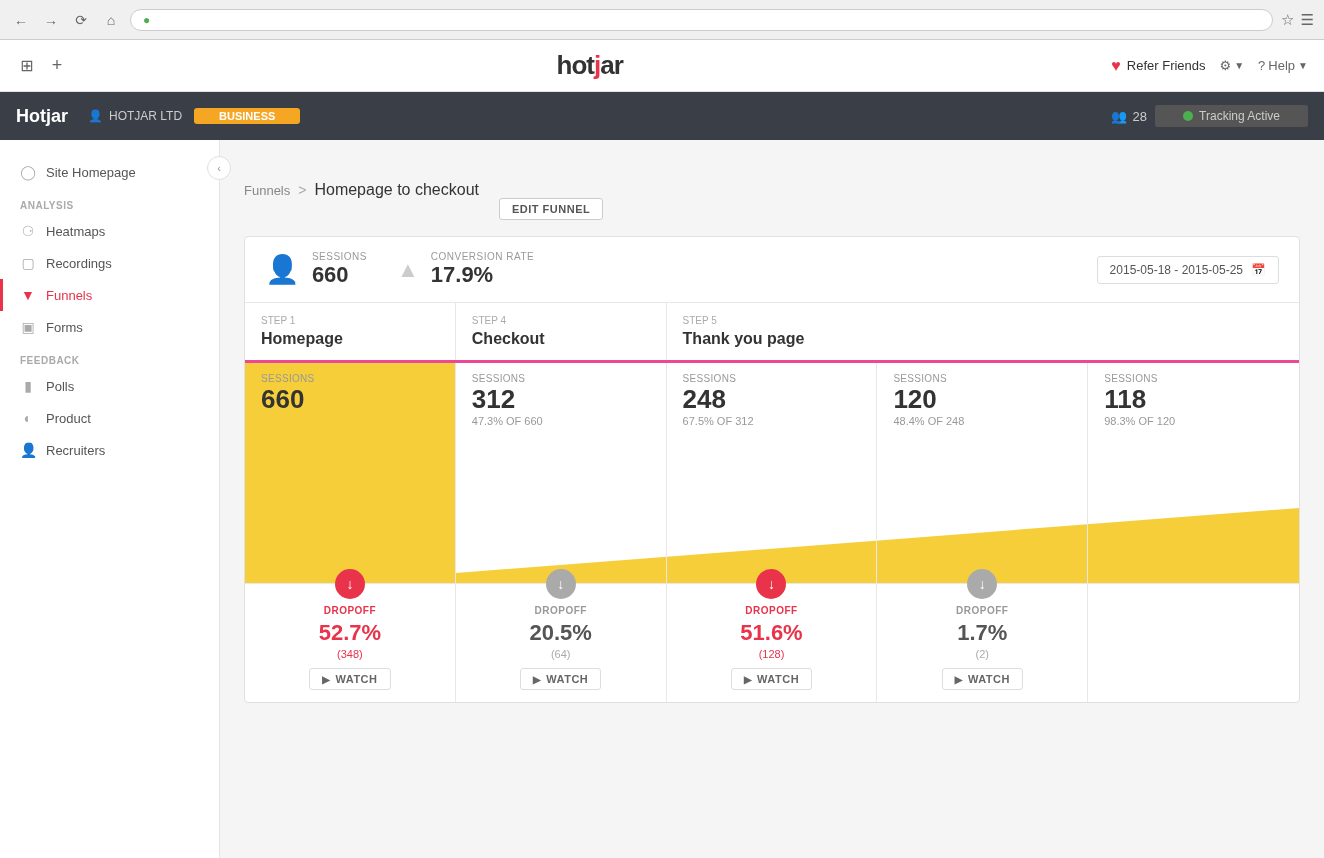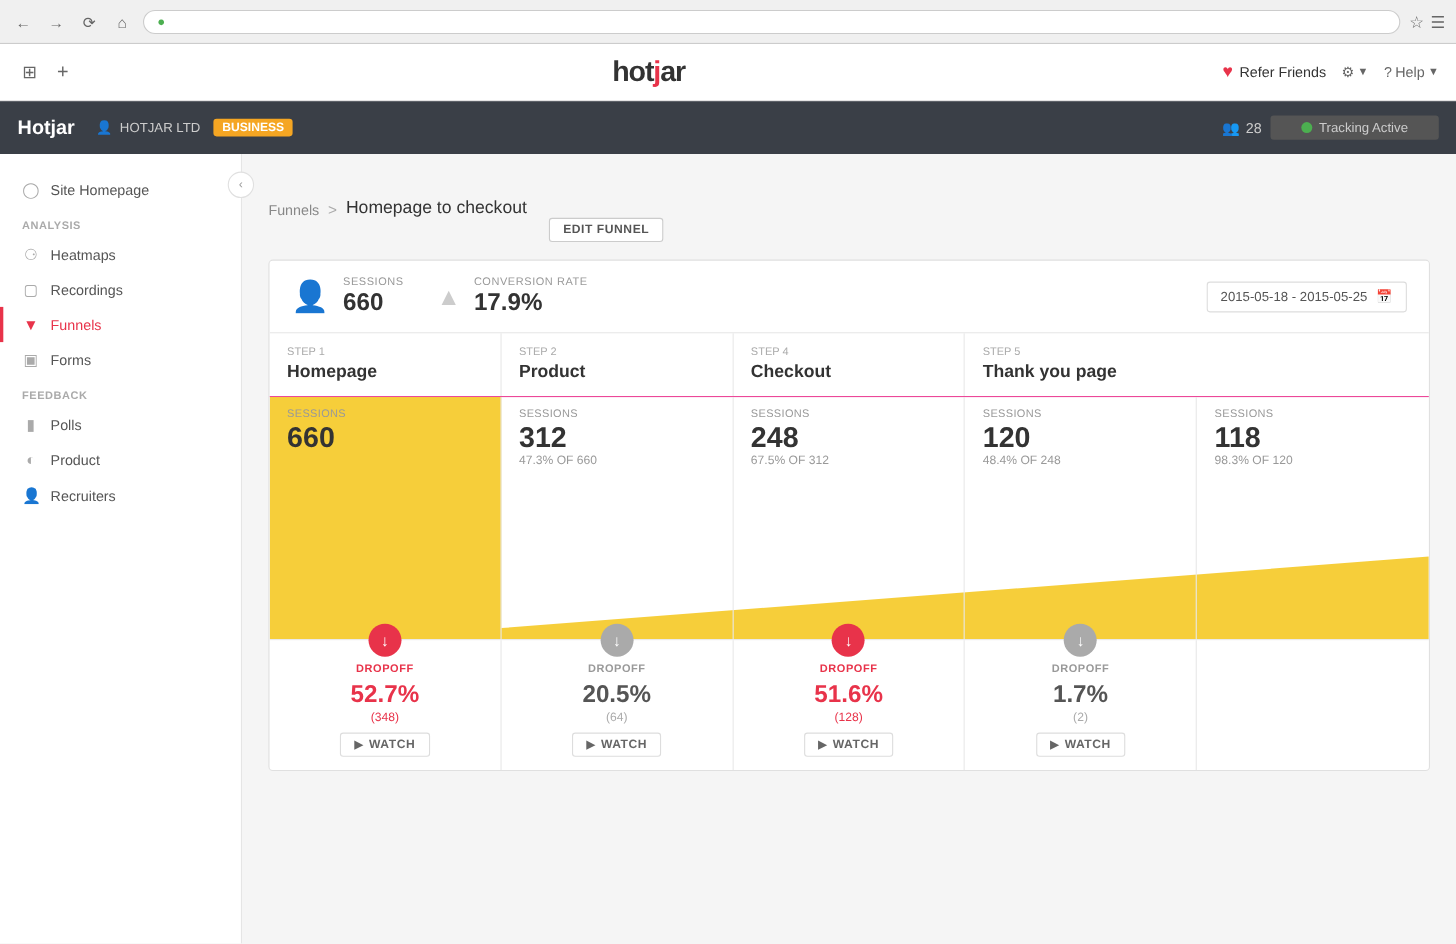--- a/index.html
+++ b/index.html
@@ -88,21 +88,21 @@
       margin-right: 8px;
     }
     .sub-header-account {
       display: flex; align-items: center; gap: 6px;
       color: #ccc; font-size: 12px;
     }
     .account-icon { font-size: 12px; }
     .business-badge {
       background: #f5a623;
       color: white;
-      padding: 2px 8px;
+      padding: 2px 25px;
       border-radius: 3px;
       font-size: 11px;
       font-weight: bold;
     }
     .sub-header-spacer { flex: 1; }
     .tracking-info {
       display: flex; align-items: center; gap: 8px;
     }
     .user-count {
       display: flex; align-items: center; gap: 5px;
@@ -257,21 +257,21 @@
       font-size: 12px;
       color: #555;
       cursor: pointer;
       background: white;
     }
 
     
     .step-headers {
       display: grid;
       grid-template-columns: repeat(5, 1fr);
-      border-bottom: 1px solid #ec4899;
+      border-bottom: 3px solid #ec4899;
     }
     .step-header {
       padding: 12px 16px;
       border-right: 1px solid #e8e8e8;
     }
     .step-header:last-child { border-right: none; }
     .step-number {
       font-size: 10px;
       color: #aaa;
       text-transform: uppercase;
@@ -533,24 +533,20 @@
         </div>
       </div>
 
       <div class="step-headers">
 
       <div class="step-header">
     <div class="step-number">STEP 1</div>
     <div class="step-name">Homepage</div>
   </div>
           <div class="step-header">
-    <div class="step-number">STEP 2</div>
-    <div class="step-name">Product</div>
-  </div>
-          <div class="step-header">
     <div class="step-number">STEP 4</div>
     <div class="step-name">Checkout</div>
   </div>
           <div class="step-header">
     <div class="step-number">STEP 5</div>
     <div class="step-name">Thank you page</div>
   </div>
         </div>
 
       <div class="funnel-chart-area">

